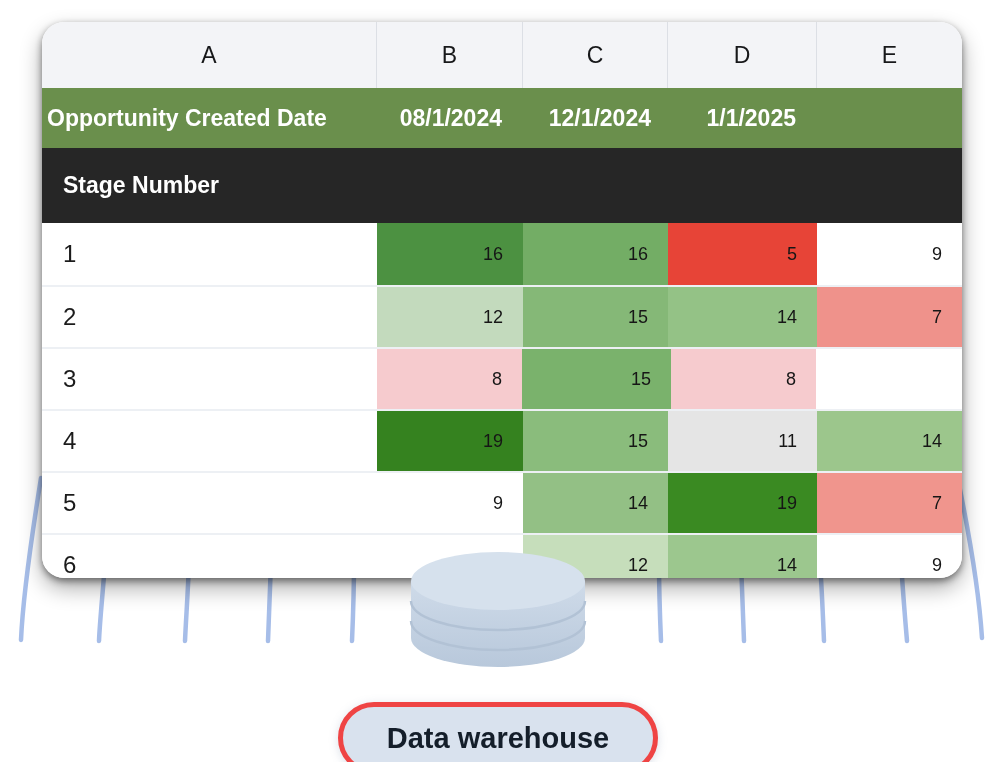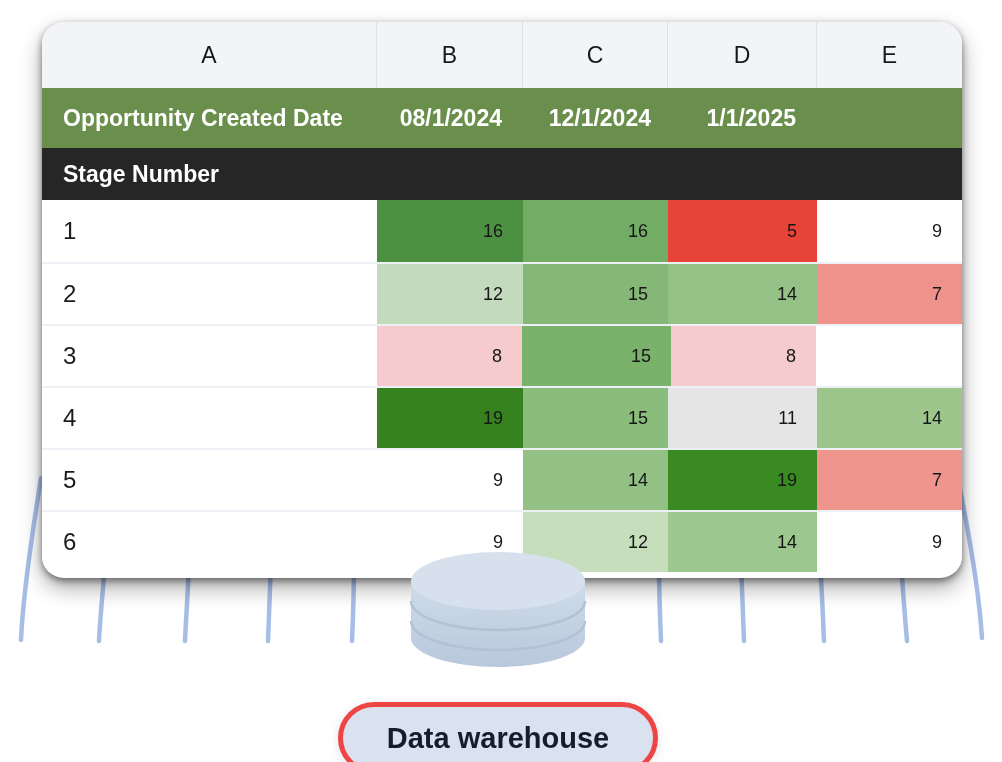--- a/index.html
+++ b/index.html
@@ -26,24 +26,24 @@
   .col-d { width:149px; } .col-e { width:145px; }
 
   .letters-row { height:66px; background:#f3f4f7; }
   .letters-row .letter {
     display:flex; align-items:center; justify-content:center; height:100%;
     font-size:23px; color:#17181a; border-right:1px solid #dcdfe5;
   }
   .letters-row .letter:last-child { border-right:none; }
 
   .green-row { height:60px; color:#ffffff; font-weight:bold; font-size:23px; }
-  .green-row .label { display:flex; align-items:center; padding-left:21px; }
+  .green-row .label { display:flex; align-items:center; padding-left:5px; }
   .green-row .date { display:flex; align-items:center; justify-content:flex-end; padding-right:20px; }
 
-  .section-row { height:52px; color:#ffffff; font-weight:bold; font-size:23px;
+  .section-row { height:75px; color:#ffffff; font-weight:bold; font-size:23px;
                  display:flex; align-items:center; padding-left:21px; }
 
   .data-row { height:62px; }
   .data-row + .data-row { border-top:2px solid #edf0f4; }
   .data-row .stage {
     display:flex; align-items:center; padding-left:21px;
     font-size:24px; color:#1b1b1b; background:#ffffff;
   }
   .data-row .cell {
     display:flex; align-items:center; justify-content:flex-end; padding-right:20px;

